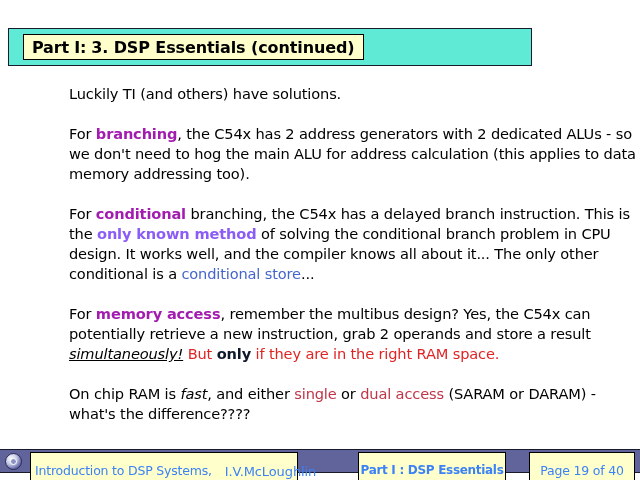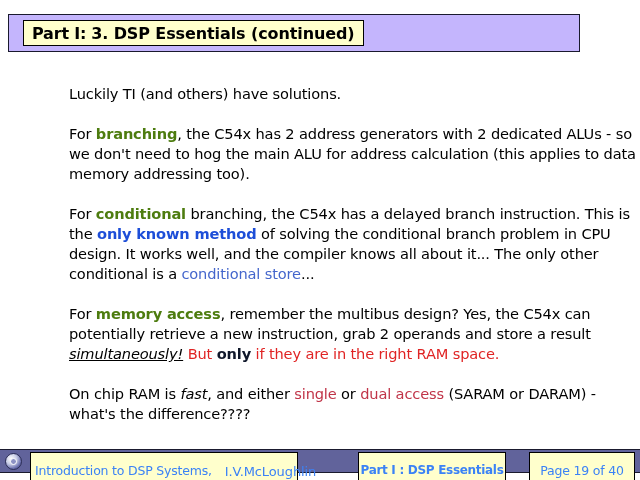--- a/index.html
+++ b/index.html
@@ -12,24 +12,24 @@
     height: 480px;
     position: relative;
     overflow: hidden;
     font-family: "DejaVu Sans", sans-serif;
   }
 
   
   .header-banner {
     position: absolute;
     left: 8px;
-    top: 14px;
-    width: 572px;
+    top: 28px;
+    width: 524px;
     height: 38px;
-    background: #c4b5fd;
+    background: #5eead4;
     border: 1px solid #1a1a2e;
     box-sizing: border-box;
   }
   .title-box {
     position: absolute;
     left: 14px;
     top: 5px;
     height: 26px;
     background: #ffffcc;
     border: 1px solid #000000;
@@ -64,29 +64,29 @@
   .para {
     font-size: 14.6px;
     line-height: 20px;
     color: #000000;
     margin: 0 0 20px 0;
     letter-spacing: -0.15px;
   }
   .para:last-child { margin-bottom: 0; }
 
   .kw-blue {
-    color: #4d7c0f;
+    color: #a21caf;
     font-weight: bold;
   }
   .kw-blue-plain {
     color: #4466cc;
     font-weight: normal;
   }
   .kw-bold {
-    color: #1d4ed8;
+    color: #8b5cf6;
     font-weight: bold;
   }
   .kw-ital {
     font-style: italic;
   }
   .kw-ital-u {
     font-style: italic;
     text-decoration: underline;
   }
   .kw-red {

